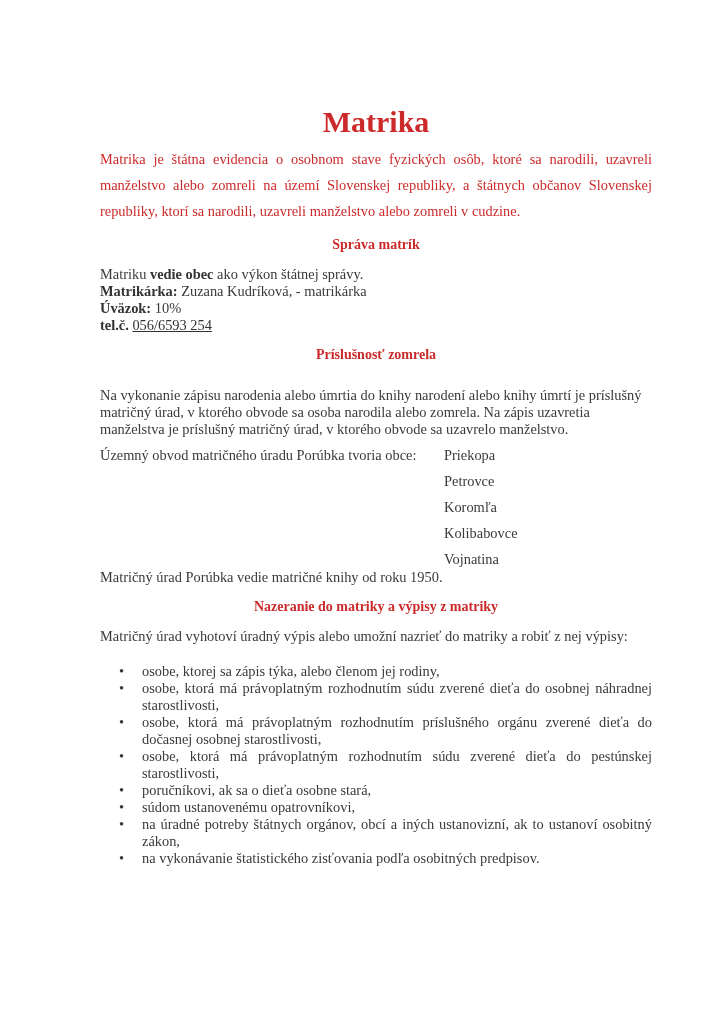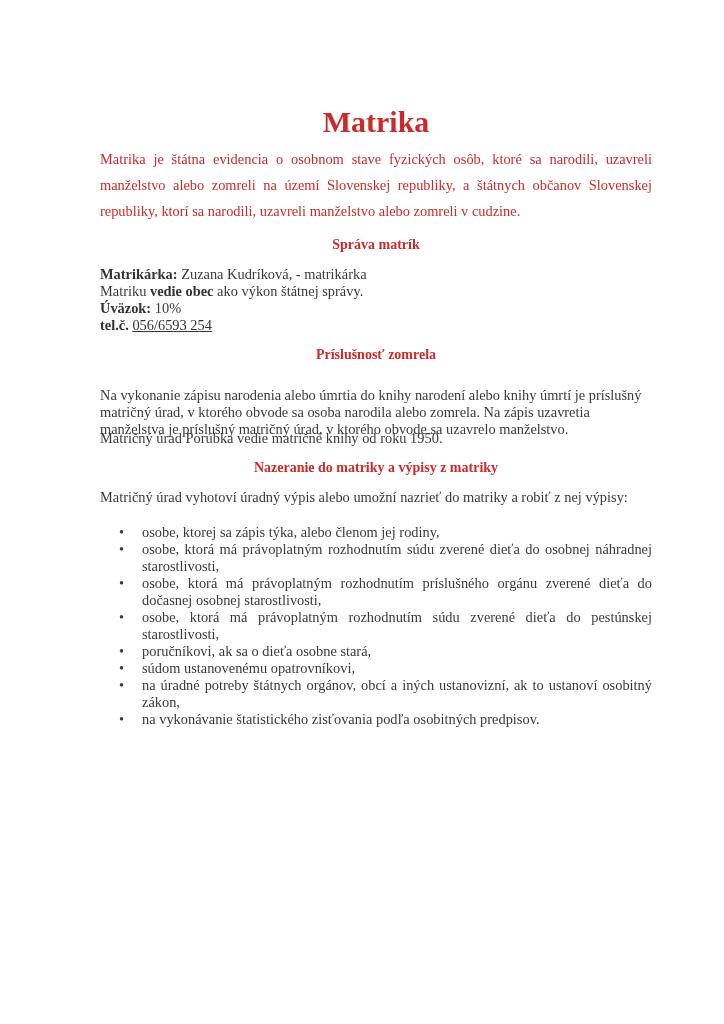--- a/index.html
+++ b/index.html
@@ -94,28 +94,38 @@
 </head>
 <body>
 
 <div class="page">
 
   <h1 class="title">Matrika</h1>
   <p class="intro">Matrika je štátna evidencia o osobnom stave fyzických osôb, ktoré sa narodili, uzavreli manželstvo alebo zomreli na území Slovenskej republiky, a štátnych občanov Slovenskej republiky, ktorí sa narodili, uzavreli manželstvo alebo zomreli v cudzine.</p>
 
   <h2 class="section h2-sprava">Správa matrík</h2>
   <div class="p block-sprava">
+    <div><span>Matriku </span><b>vedie obec</b><span> ako výkon štátnej správy.</span></div>
     <div><b>Matrikárka:</b><span> Zuzana Kudríková, - matrikárka</span></div>
-    <div><span>Matriku </span><b>vedie obec</b><span> ako výkon štátnej správy.</span></div>
     <div><b>Úväzok:</b><span> 10%</span></div>
     <div><b>tel.č.</b> <a class="link tel" href="#">056/6593 254</a></div>
   </div>
 
   <h2 class="section h2-prisl">Príslušnosť zomrela</h2>
   <p class="p prisl-text">Na vykonanie zápisu narodenia alebo úmrtia do knihy narodení alebo knihy úmrtí je príslušný matričný úrad, v ktorého obvode sa osoba narodila alebo zomrela. Na zápis uzavretia manželstva je príslušný matričný úrad, v ktorého obvode sa uzavrelo manželstvo.</p>
+  <div class="obvod">
+    <div class="obvod-label">Územný obvod matričného úradu Porúbka tvoria obce:</div>
+    <ul class="obvod-list">
+      <li>Priekopa</li>
+      <li>Petrovce</li>
+      <li>Koromľa</li>
+      <li>Kolibabovce</li>
+      <li>Vojnatina</li>
+    </ul>
+  </div>
   <p class="p since">Matričný úrad Porúbka vedie matričné knihy od roku 1950.</p>
 
   <h2 class="section h2-nazer">Nazeranie do matriky a výpisy z matriky</h2>
   <p class="p nazer-text">Matričný úrad vyhotoví úradný výpis alebo umožní nazrieť do matriky a robiť z nej výpisy:</p>
   <ul class="bullets">
     <li><span class="dot">•</span><span>osobe, ktorej sa zápis týka, alebo členom jej rodiny,</span></li>
     <li><span class="dot">•</span><span>osobe, ktorá má právoplatným rozhodnutím súdu zverené dieťa do osobnej náhradnej starostlivosti,</span></li>
     <li><span class="dot">•</span><span>osobe, ktorá má právoplatným rozhodnutím príslušného orgánu zverené dieťa do dočasnej osobnej starostlivosti,</span></li>
     <li><span class="dot">•</span><span>osobe, ktorá má právoplatným rozhodnutím súdu zverené dieťa do pestúnskej starostlivosti,</span></li>
     <li><span class="dot">•</span><span>poručníkovi, ak sa o dieťa osobne stará,</span></li>

